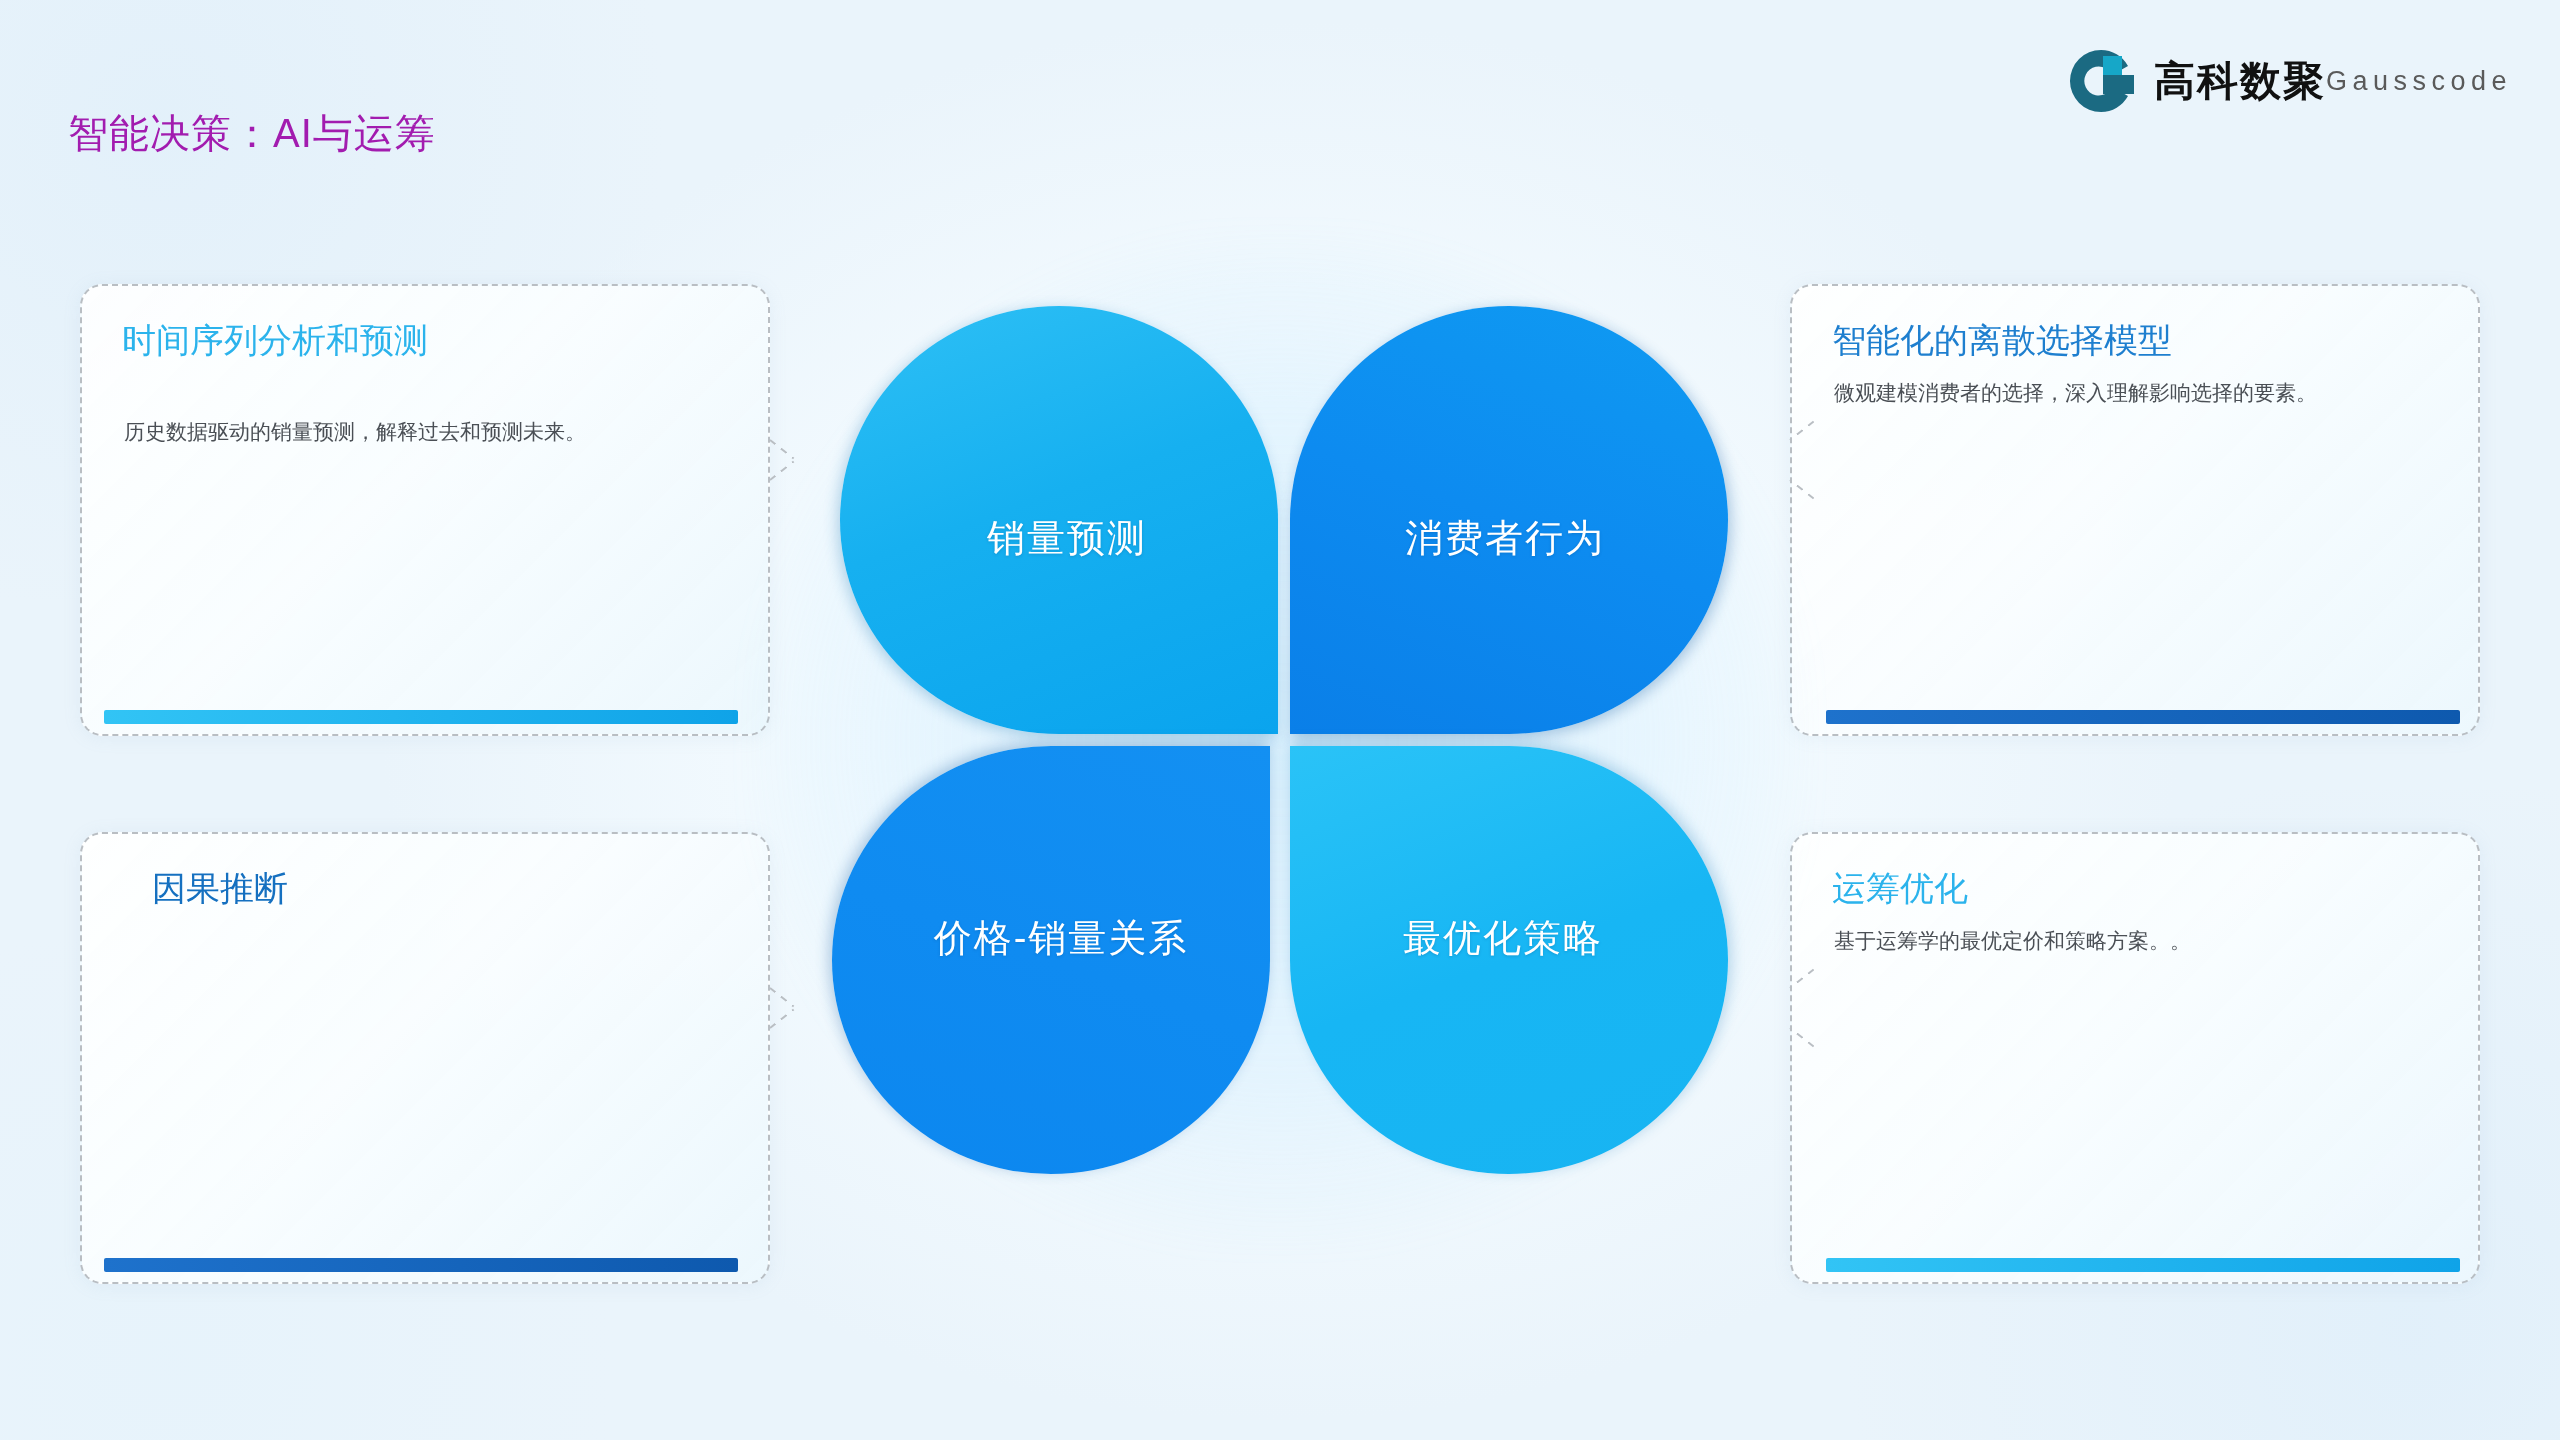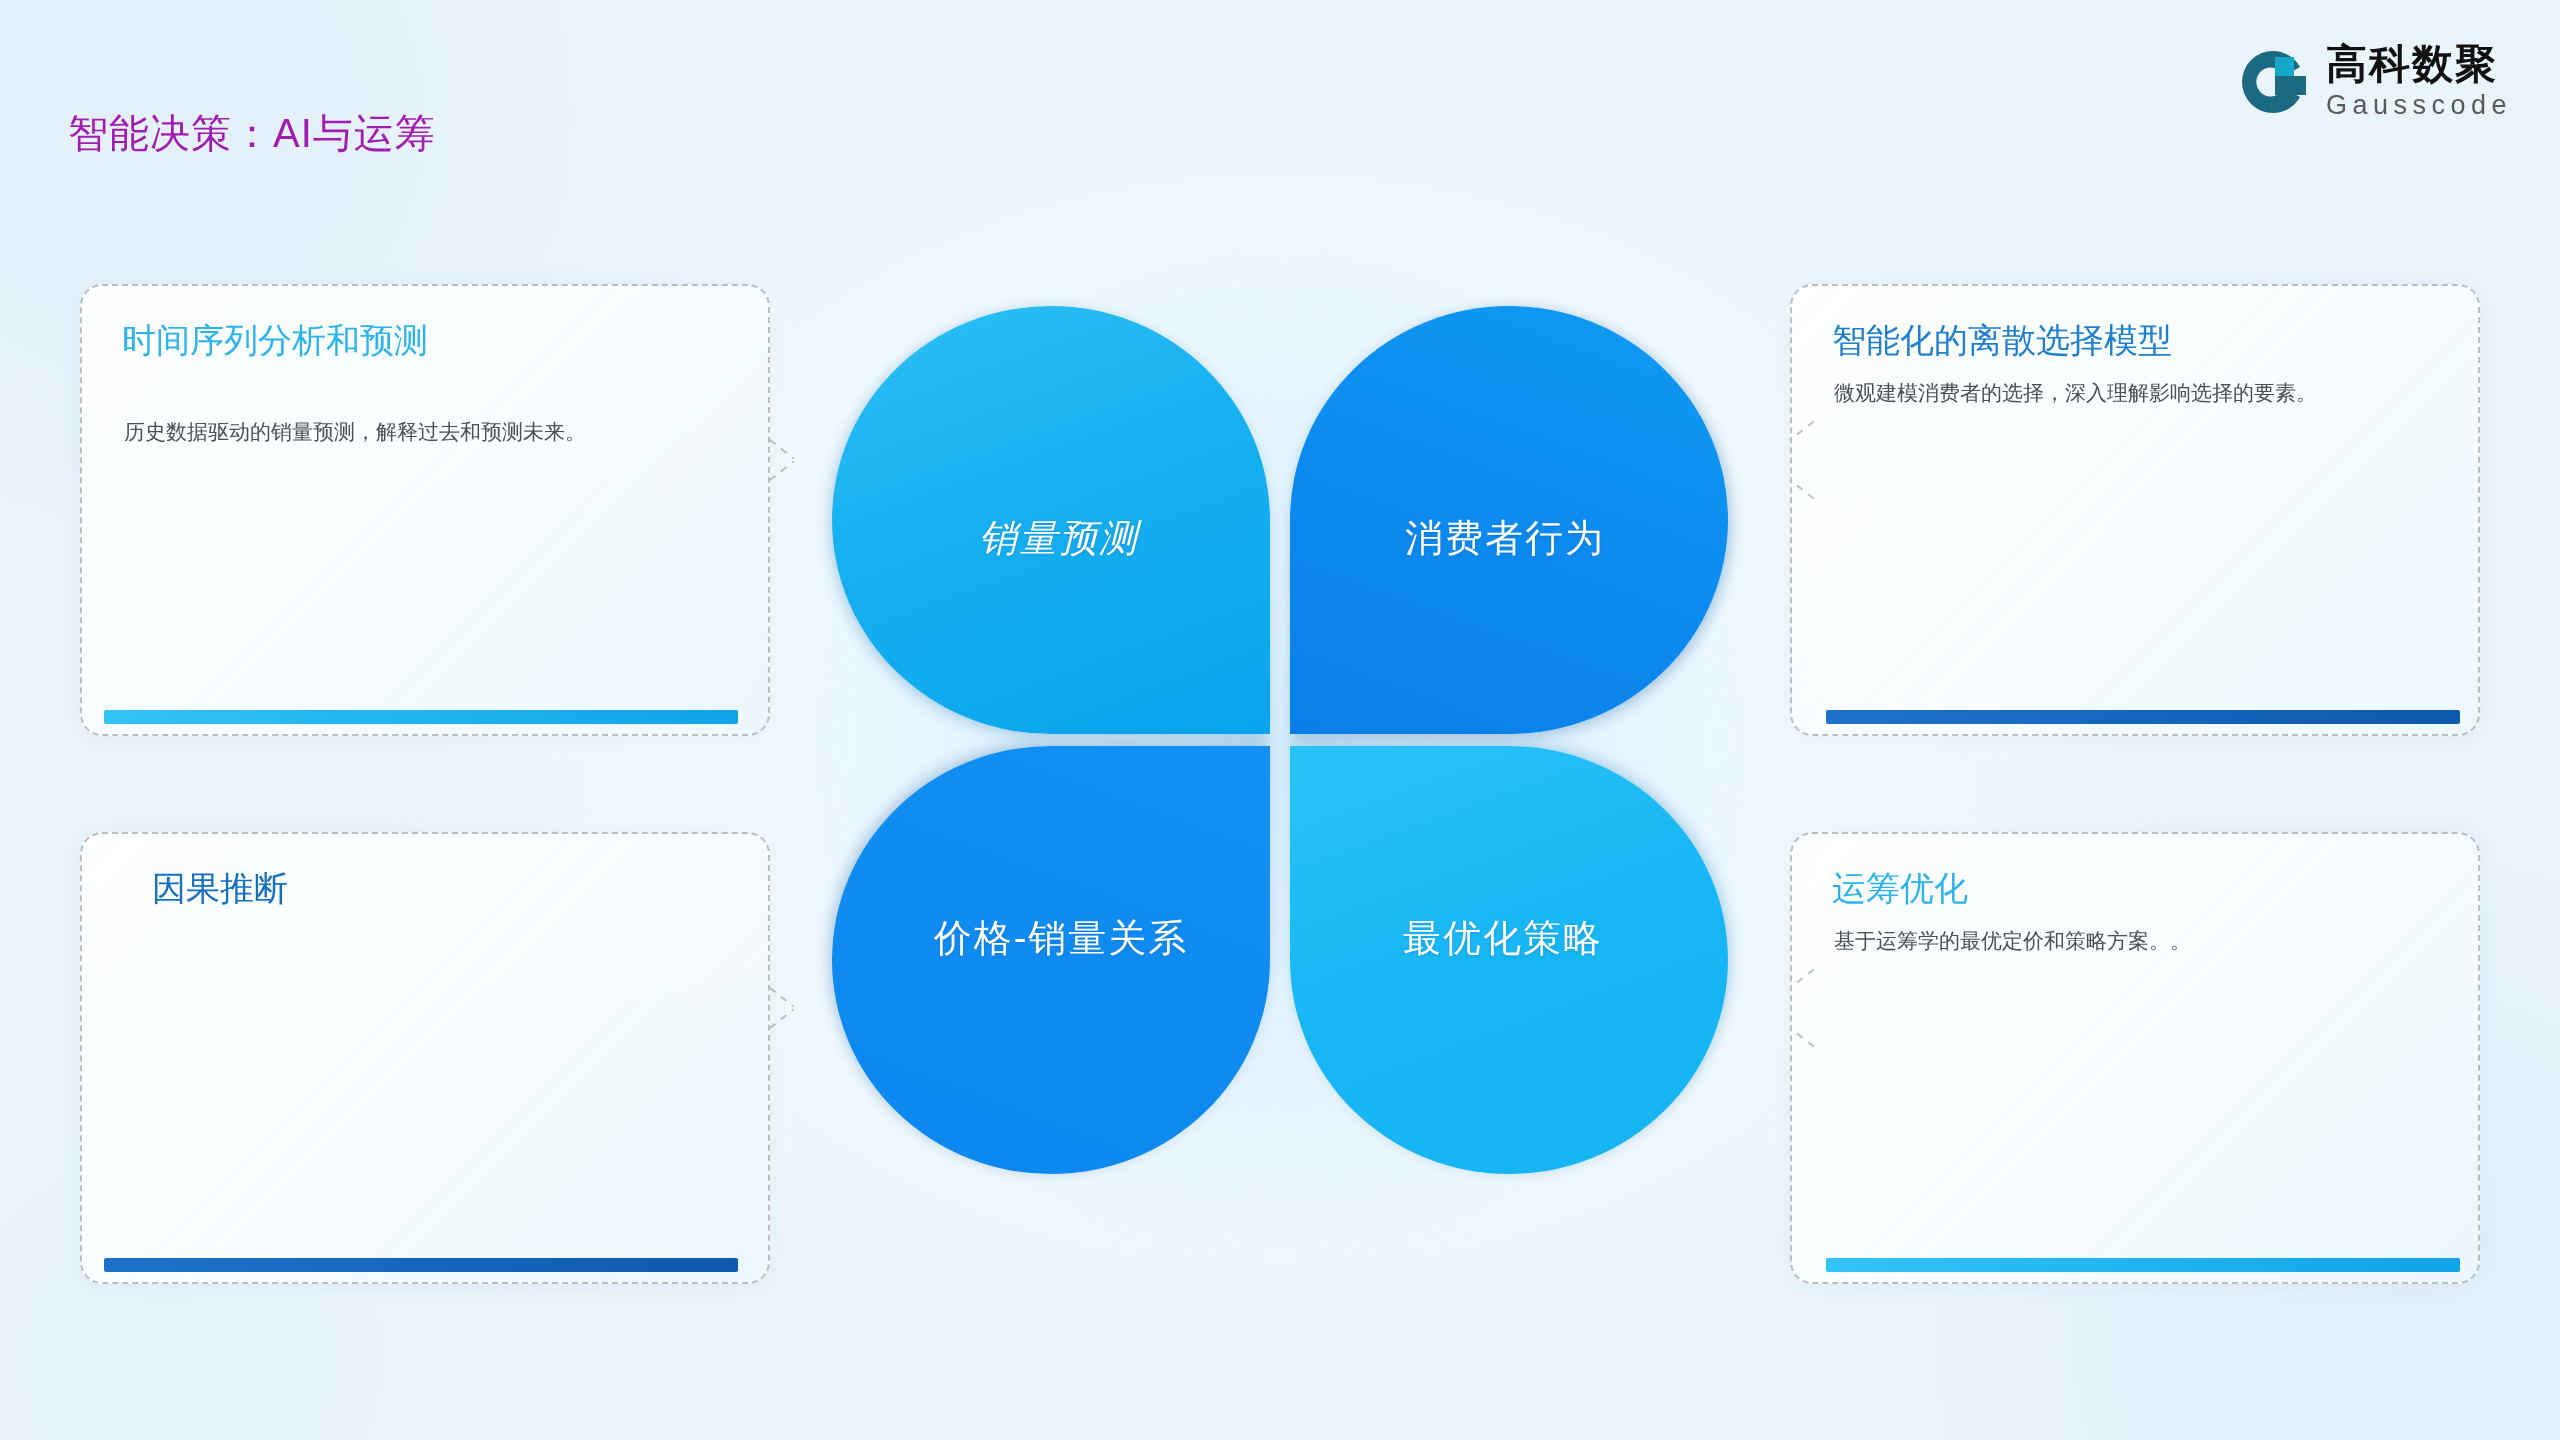--- a/index.html
+++ b/index.html
@@ -23,21 +23,21 @@
     background: radial-gradient(circle at 40% 60%, rgba(230,243,251,.8), rgba(255,255,255,0) 70%); }
 
   
   .header { position: absolute; left: 0; top: 0; width: 2560px; height: 170px; }
   .page-title {
     position: absolute; left: 68px; top: 106px;
     font-size: 40px; color: #a21caf; letter-spacing: 1px; white-space: nowrap;
   }
   .logo { position: absolute; right: 48px; top: 44px; display: flex; align-items: center; gap: 16px; }
   .logo-mark { width: 74px; height: 74px; position: relative; }
-  .logo-text { display: flex; flex-direction: column; line-height: 1; }
+  .logo-text { display: flex; flex-direction: row; line-height: 1; }
   .logo-cn { font-size: 41px; color: #111; letter-spacing: 2px; font-weight: 700; }
   .logo-en { font-size: 27px; color: #5a5a5a; letter-spacing: 5.5px; margin-top: 7px; }
 
   
   .card {
     position: absolute;
     border: 2px dashed #b9bec3;
     border-radius: 22px;
     background: linear-gradient(135deg, rgba(255,255,255,.92) 0%, rgba(249,253,255,.96) 45%, rgba(236,247,253,.92) 100%);
     box-shadow: 0 2px 18px rgba(140,170,195,.10);
@@ -75,23 +75,23 @@
     filter: blur(10px);
   }
   .petal {
     position: absolute; width: 438px; height: 428px;
     display: flex; align-items: center; justify-content: center;
   }
   .petal-label {
     position: relative; z-index: 3; color: #ffffff; font-size: 38px; letter-spacing: 2px;
     text-shadow: 0 1px 3px rgba(0,60,110,.22); white-space: nowrap;
   }
-  #petal-tl { left: 0;     top: 0;     border-radius: 50% 50% 0 50%;
+  #petal-tl { left: 8px;     top: 0;     border-radius: 50% 50% 0 50%;
               background: linear-gradient(160deg, #2ec0f5 0%, #16b0f0 45%, #0aa4ee 100%);
-              box-shadow: -3px 3px 14px rgba(30,120,180,.30); font-style: italic; }
+              box-shadow: -3px 3px 14px rgba(30,120,180,.30); }
   #petal-tr { left: 458px; top: 0;     border-radius: 50% 50% 50% 0;
               background: linear-gradient(200deg, #0f9bf2 0%, #0d8bf0 50%, #0a7fe8 100%);
               box-shadow: 3px 3px 14px rgba(20,90,160,.32); }
   #petal-bl { left: 0;     top: 440px; border-radius: 50% 0 50% 50%;
               background: linear-gradient(20deg, #0c87ef 0%, #0f8bf1 50%, #1390f2 100%);
               box-shadow: -3px -3px 14px rgba(20,90,160,.30); }
   #petal-br { left: 458px; top: 440px; border-radius: 0 50% 50% 50%;
               background: linear-gradient(340deg, #18b4f2 0%, #17b6f4 50%, #2ac3f7 100%);
               box-shadow: 3px -3px 14px rgba(25,120,180,.28); align-items: center; }
   .petal-label.tl { transform: translate(8px, 18px); }

